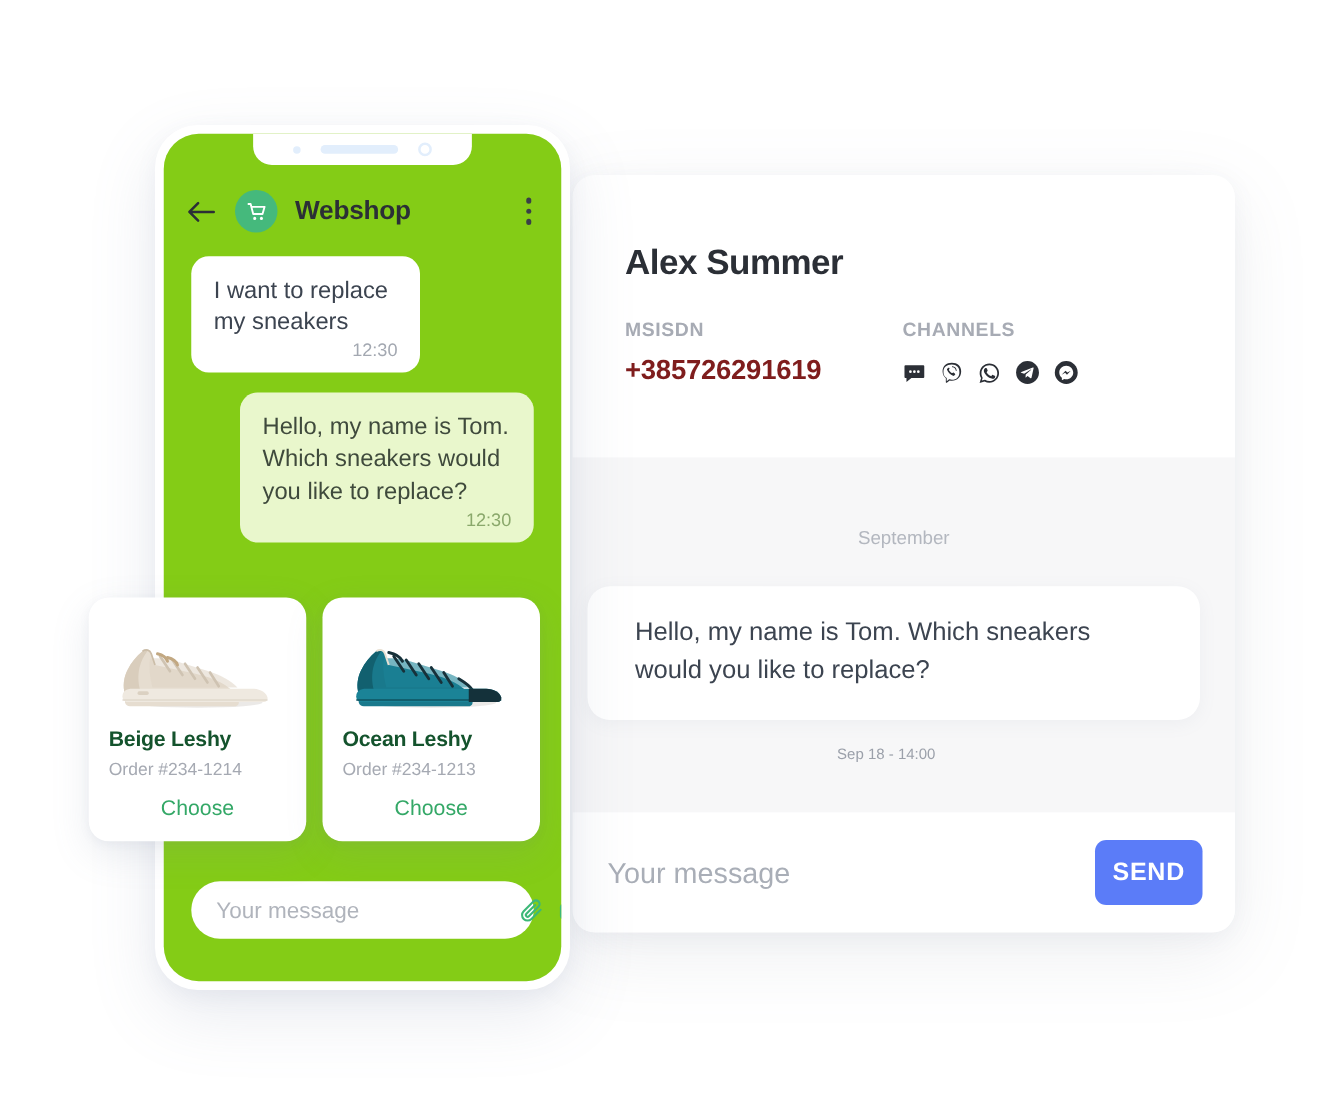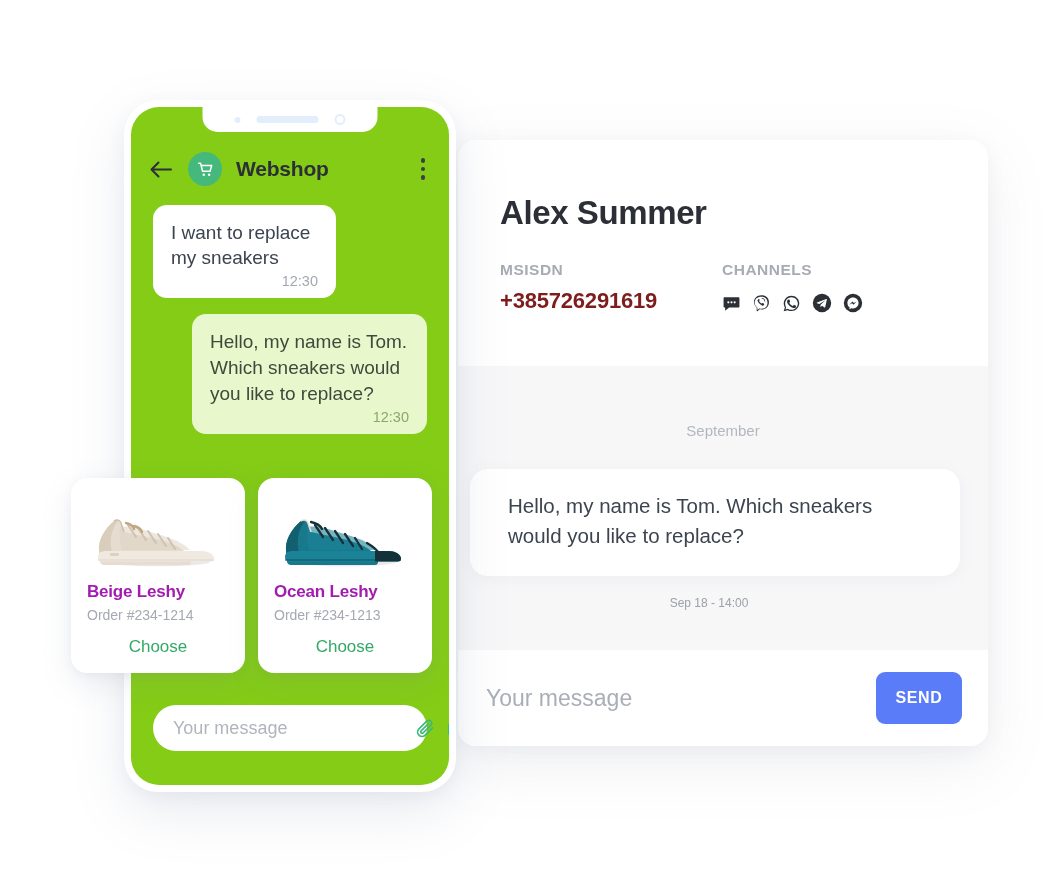--- a/index.html
+++ b/index.html
@@ -41,21 +41,21 @@
     left: 0;
     top: 0;
     width: 100%;
     height: 226px;
     background: #ffffff;
     box-sizing: border-box;
     padding: 56px 0 0 42px;
   }
 
   .contact-name {
-    font-size: 33px;
+    font-size: 28px;
     font-weight: 700;
     color: #2b2f36;
     letter-spacing: -0.4px;
     margin: 0 0 32px 0;
     line-height: 1;
   }
 
   .meta-row {
     display: flex;
     align-items: flex-start;
@@ -147,21 +147,21 @@
     color: #3c4450;
     padding: 0;
   }
   .desk-input::placeholder { color: #a9aeb7; }
   .send-btn {
     background: #5b7cf8;
     color: #ffffff;
     border: none;
     border-radius: 9px;
     font-family: "Liberation Sans", sans-serif;
-    font-size: 16px;
+    font-size: 20px;
     font-weight: 700;
     letter-spacing: 0.6px;
     width: 86px;
     height: 52px;
     cursor: pointer;
   }
 
   
   .phone {
     position: absolute;
@@ -329,21 +329,21 @@
   }
   .prod-img {
     height: 86px;
     display: flex;
     align-items: center;
     justify-content: center;
   }
   .prod-name {
     font-size: 17px;
     font-weight: 700;
-    color: #a21caf;
+    color: #14532d;
     text-align: left;
     margin-top: 4px;
     letter-spacing: -0.2px;
   }
   .prod-order {
     font-size: 14px;
     color: #a5a9b2;
     text-align: left;
     margin-top: 5px;
   }

